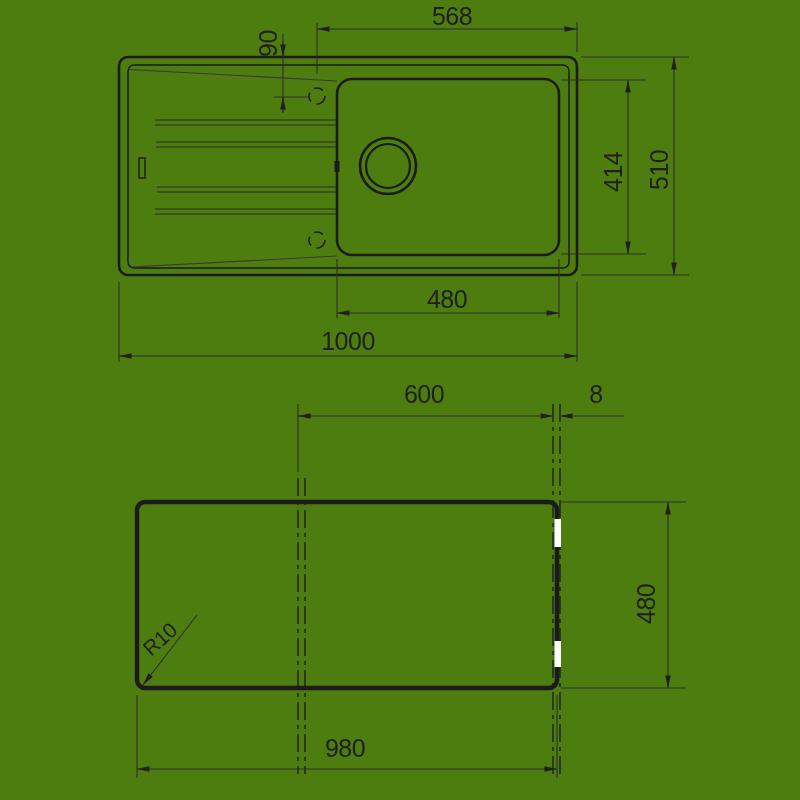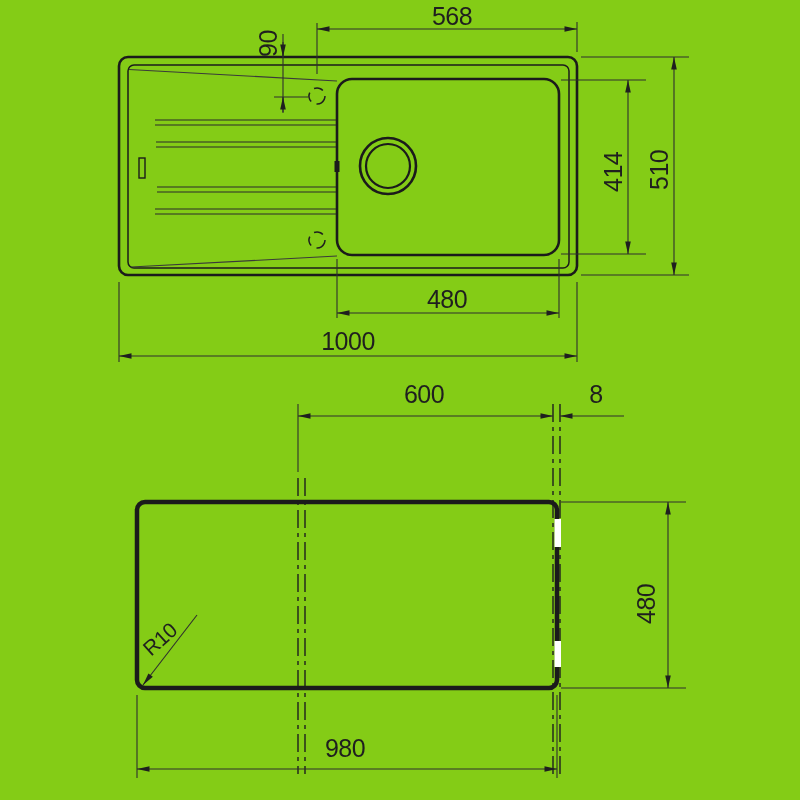--- a/index.html
+++ b/index.html
@@ -1,16 +1,16 @@
 <!DOCTYPE html>
 <html><head>
 <meta charset="utf-8">
 <style>
   html,body{margin:0;padding:0;background:#ffffff;}
-  #stage{position:relative;width:800px;height:800px;background:#84cc16;overflow:hidden;}
+  #stage{position:relative;width:800px;height:800px;background:#4d7c0f;overflow:hidden;}
   svg{display:block;}
   .outline{fill:none;stroke:#1b1b1b;}
   .thin{fill:none;stroke:#3a3a3a;stroke-width:1.1;}
   .groove{fill:none;stroke:#2a2a2a;stroke-width:1.2;}
   .dimline{fill:none;stroke:#2e2e2e;stroke-width:1.1;}
   .centerline{fill:none;stroke:#1f1f1f;stroke-width:1.4;stroke-dasharray:18 5 4 5;}
   .dimtext{font-family:"Liberation Sans",sans-serif;font-size:25px;fill:#1f1f1f;letter-spacing:-0.5px;}
   .dimtext.small{font-size:21px;}
   .dashcircle{fill:none;stroke:#1f1f1f;stroke-width:1.5;stroke-dasharray:9.5 6;}
 </style>

